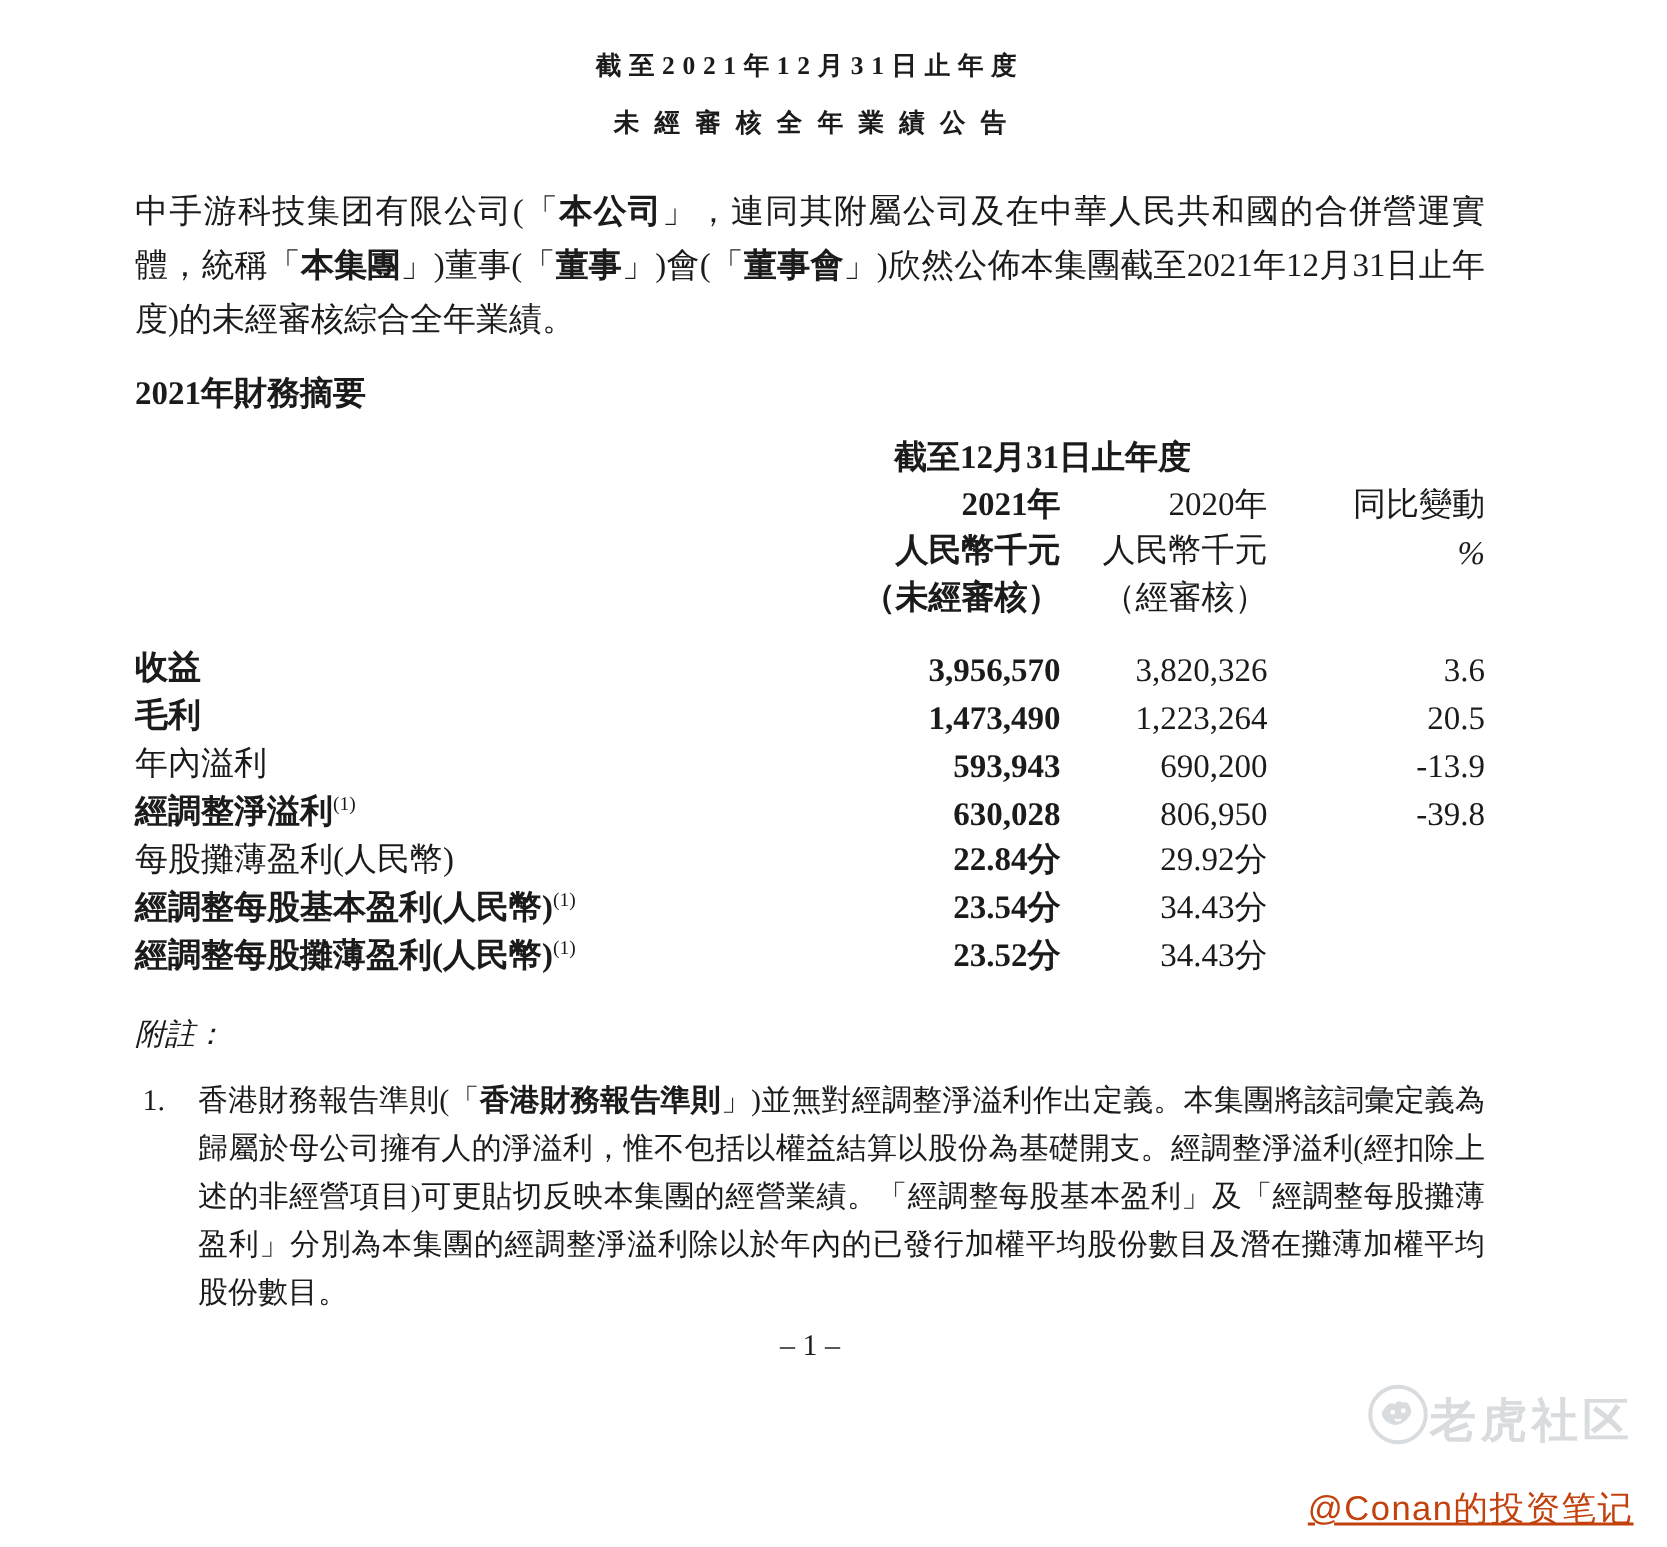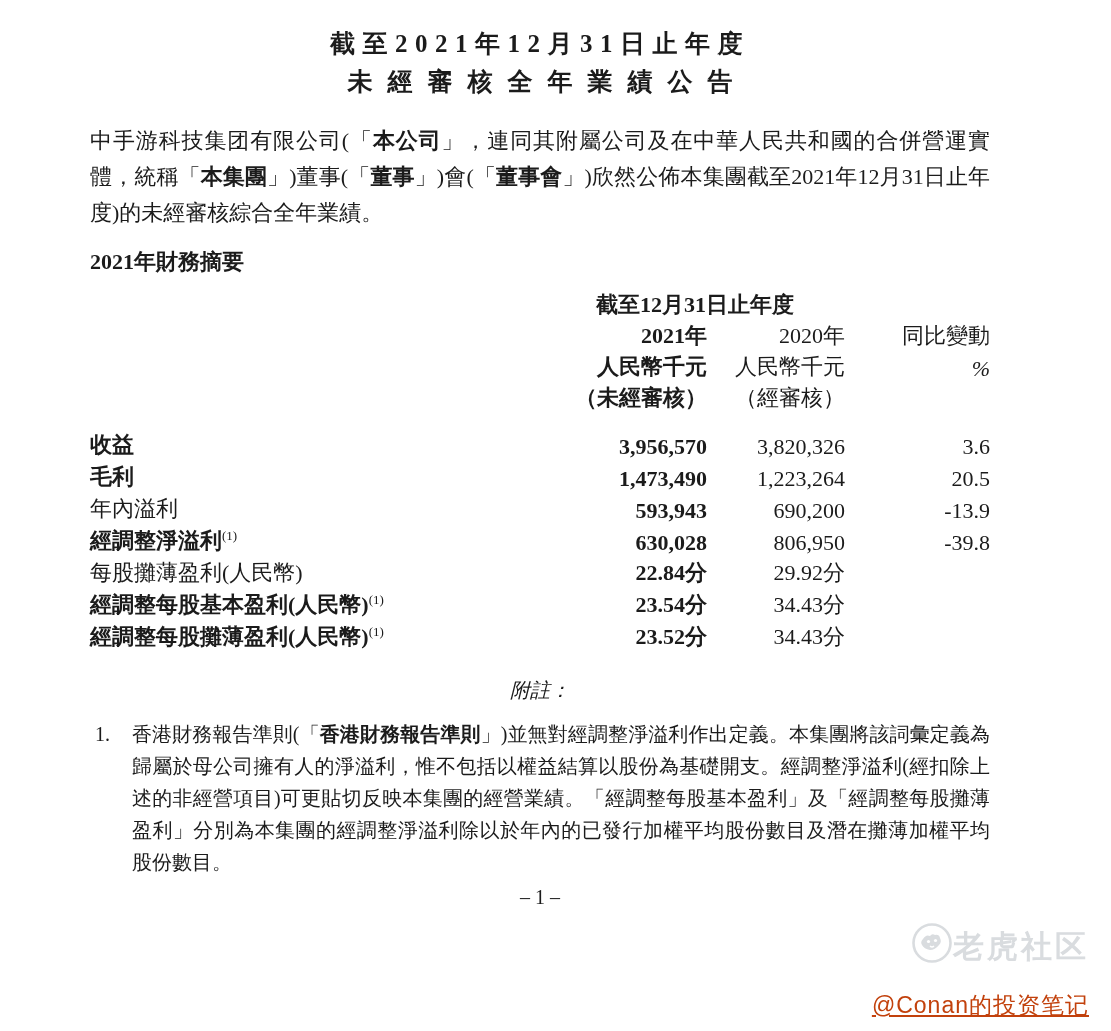--- a/index.html
+++ b/index.html
@@ -15,21 +15,21 @@
   }
   .content {
     width: 900px;
     margin-left: 90px;
     padding-top: 25px;
   }
   
   .doc-title {
     text-align: center;
     font-weight: bold;
-    font-size: 25px;
+    font-size: 17px;
     line-height: 38px;
   }
   .doc-title .t1 { letter-spacing: 0.30em; display: block; }
   .doc-title .t2 { letter-spacing: 0.60em; display: block; margin-right: -0.60em; }
   
   p.body-para {
     font-size: 22px;
     line-height: 36px;
     text-align: justify;
     margin: 22px 0 0 0;
@@ -72,21 +72,20 @@
     font-size: 13px;
     vertical-align: super;
     line-height: 0;
   }
   
   .notes-heading {
     font-style: italic;
     font-size: 20px;
     margin-top: 24px;
     line-height: 28px;
-    text-align: center;
   }
   .note-item {
     display: flex;
     margin-top: 14px;
   }
   .note-num {
     width: 37px;
     flex: 0 0 37px;
     padding-left: 5px;
     font-size: 20px;

